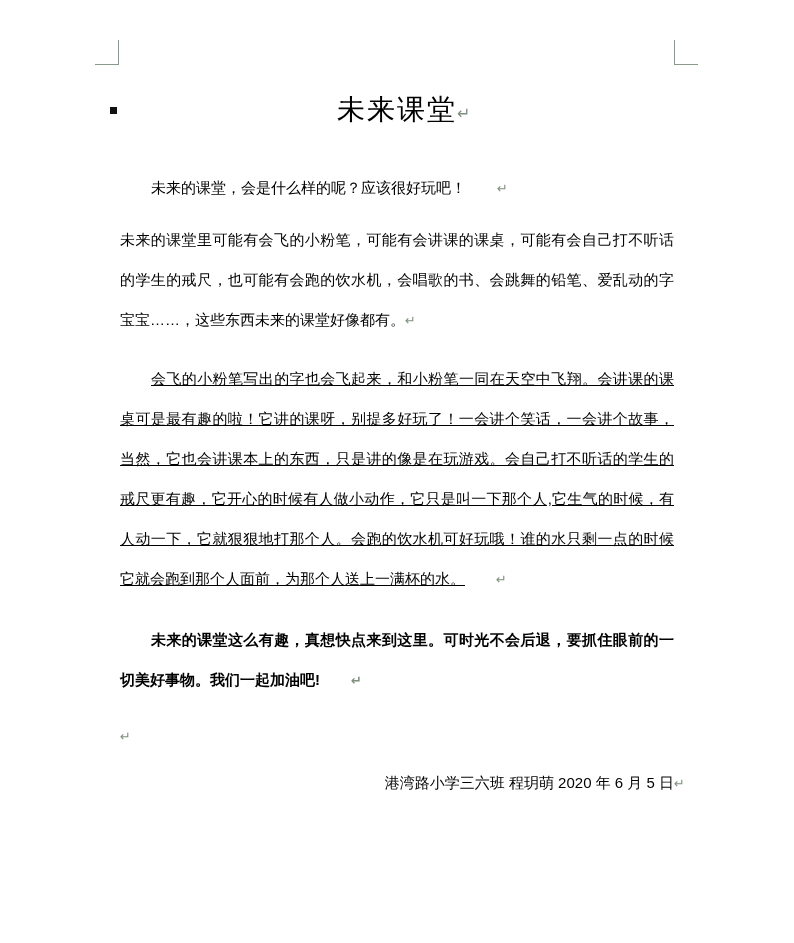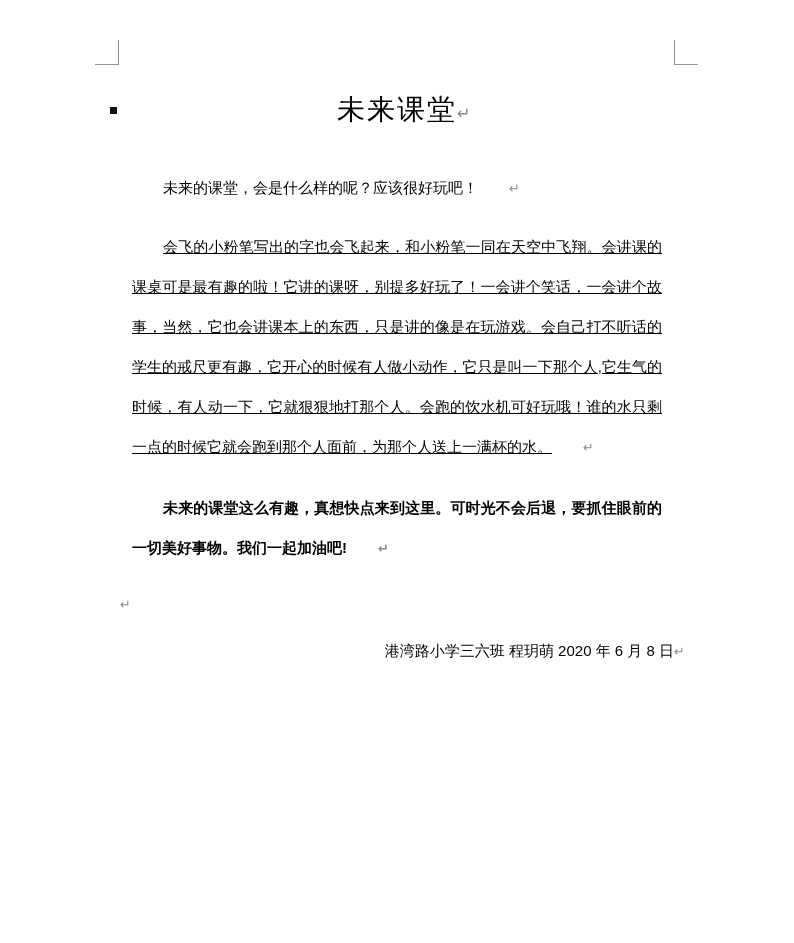--- a/index.html
+++ b/index.html
@@ -48,21 +48,21 @@
     padding-top: 88px;
     font-family: "Liberation Serif", "DejaVu Serif", serif;
     font-weight: 400;
     font-size: 28px;
     line-height: 44px;
     letter-spacing: 2px;
     text-align: center;
     color: #000000;
   }
   p.para {
-    margin: 12px;
+    margin: 0;
     font-size: 15px;
     line-height: 40px;
     text-align: justify;
     color: #000000;
   }
   p.para.indent { text-indent: 31px; }
   p.p1 { margin-top: 32px; text-align: left; }
   p.p2 { margin-top: 11px; }
   p.p3 { margin-top: 18px; text-decoration: underline; }
   p.p4 { margin-top: 20px; font-weight: bold; }
@@ -98,23 +98,24 @@
   <div class="boundary-mark tl"></div>
   <div class="boundary-mark tr"></div>
   <div class="square-mark"></div>
 
   <div class="content">
 
     <h1 class="doc-title"><span>未来课堂</span><span class="pilcrow">↵</span></h1>
 
     <p class="para indent p1"><span>未来的课堂，会是什么样的呢？应该很好玩吧！</span><span class="pilcrow">↵</span></p>
 
+    <p class="para p2"><span>未来的课堂里可能有会飞的小粉笔，可能有会讲课的课桌，可能有会自己打不听话的学生的戒尺，也可能有会跑的饮水机，会唱歌的书、会跳舞的铅笔、爱乱动的字宝宝……，这些东西未来的课堂好像都有。</span><span class="pilcrow">↵</span></p>
 
     <p class="para indent p3"><span>会飞的小粉笔写出的字也会飞起来，和小粉笔一同在天空中飞翔。会讲课的课桌可是最有趣的啦！它讲的课呀，别提多好玩了！一会讲个笑话，一会讲个故事，当然，它也会讲课本上的东西，只是讲的像是在玩游戏。会自己打不听话的学生的戒尺更有趣，它开心的时候有人做小动作，它只是叫一下那个人,它生气的时候，有人动一下，它就狠狠地打那个人。会跑的饮水机可好玩哦！谁的水只剩一点的时候它就会跑到那个人面前，为那个人送上一满杯的水。</span><span class="pilcrow">↵</span></p>
 
     <p class="para indent p4"><span>未来的课堂这么有趣，真想快点来到这里。可时光不会后退，要抓住眼前的一切美好事物。我们一起加油吧!</span><span class="pilcrow">↵</span></p>
 
     <p class="empty-para"><span class="pilcrow">↵</span></p>
 
-    <p class="signature"><span>港湾路小学三六班 程玥萌 2020 年 6 月 8 日</span><span class="pilcrow">↵</span></p>
+    <p class="signature"><span>港湾路小学三六班 程玥萌 2020 年 6 月 5 日</span><span class="pilcrow">↵</span></p>
 
   </div>
 </div>
 
 </body></html>

